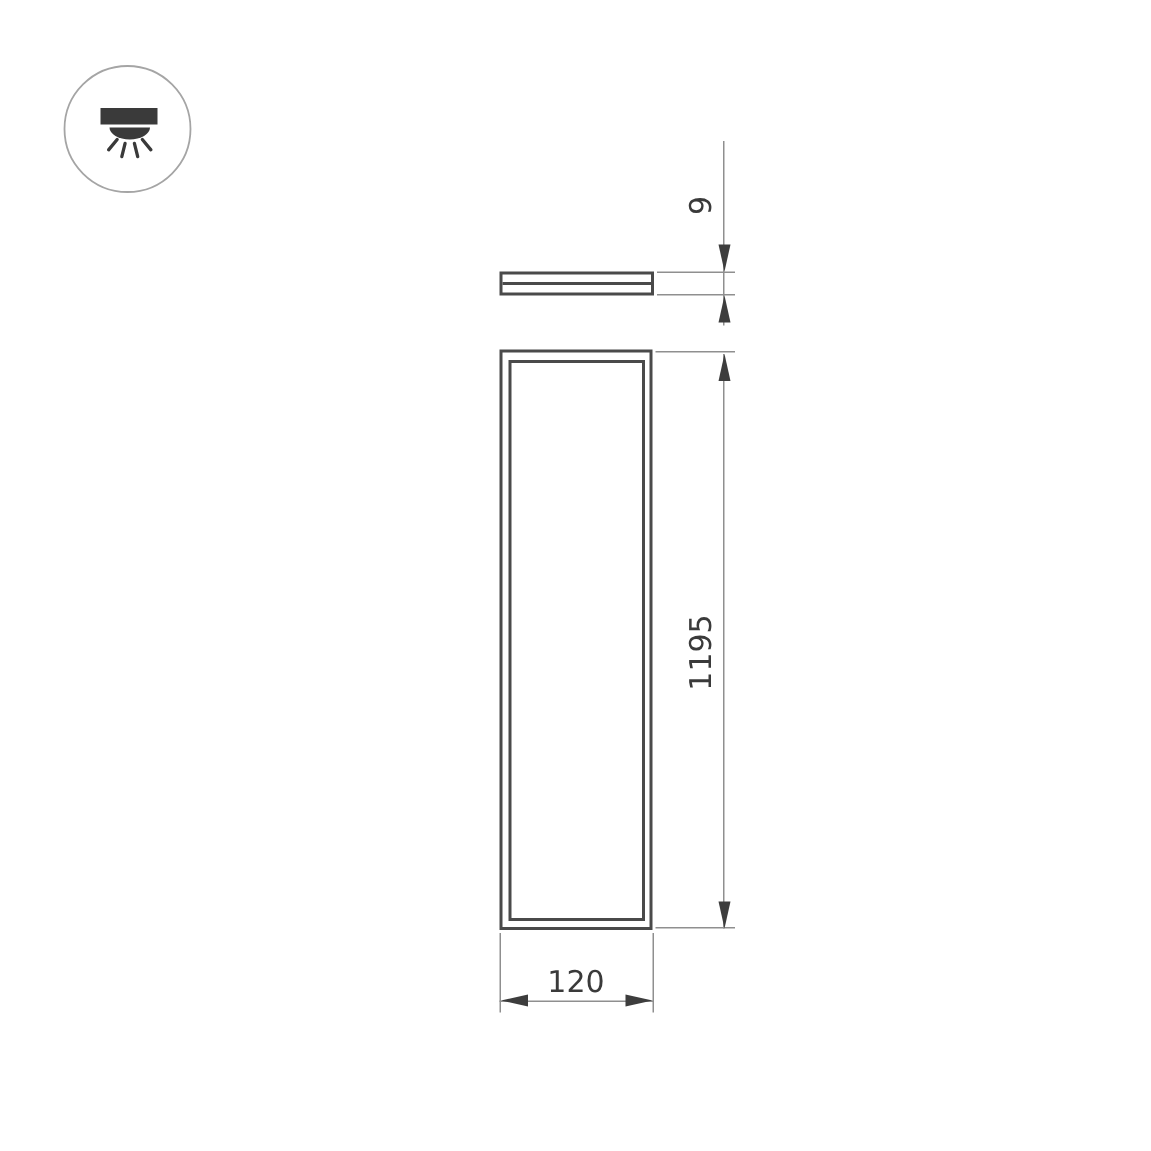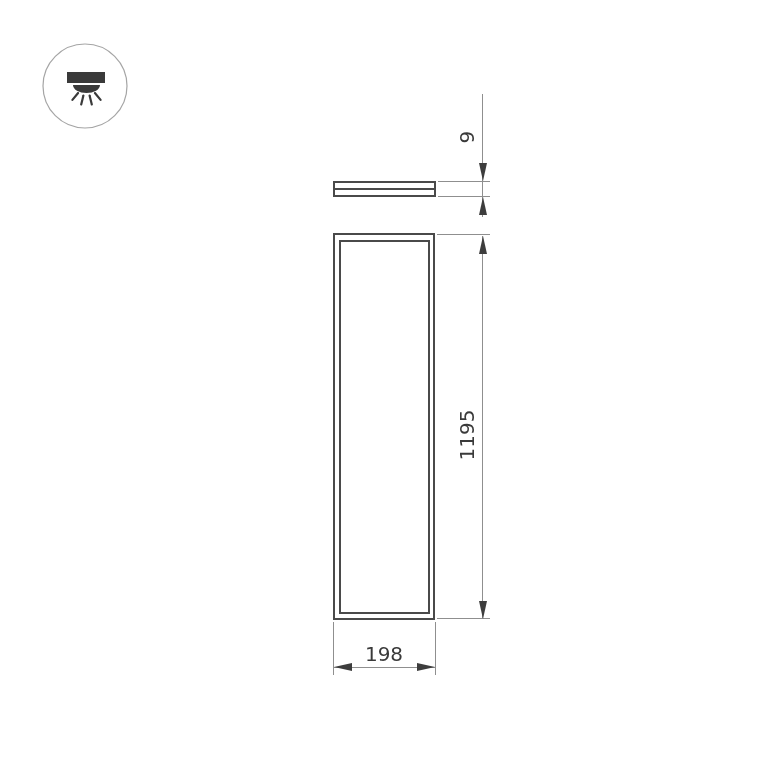--- a/index.html
+++ b/index.html
@@ -73,15 +73,15 @@
   <div class="ln-gray" style="left:482px; top:236px; width:1px; height:383px;"></div>
   <div class="arrow arrow-up" style="left:479px; top:236px;"></div>
   <div class="arrow arrow-down" style="left:479px; top:601px;"></div>
   <div class="dim-text rot" style="left:432px; top:425px; width:70px; height:20px;">1195</div>
 
   <div class="ln-gray" style="left:333px; top:622px; width:1px; height:53px;"></div>
   <div class="ln-gray" style="left:435px; top:622px; width:1px; height:53px;"></div>
   <div class="ln-gray" style="left:333px; top:667px; width:103px; height:1px;"></div>
   <div class="arrow arrow-left" style="left:334px; top:663px;"></div>
   <div class="arrow arrow-right" style="left:417px; top:663px;"></div>
-  <div class="dim-text" style="left:349px; top:644px; width:70px; height:20px;">198</div>
+  <div class="dim-text" style="left:349px; top:644px; width:70px; height:20px;">120</div>
 
 </div>
 
 </body></html>

